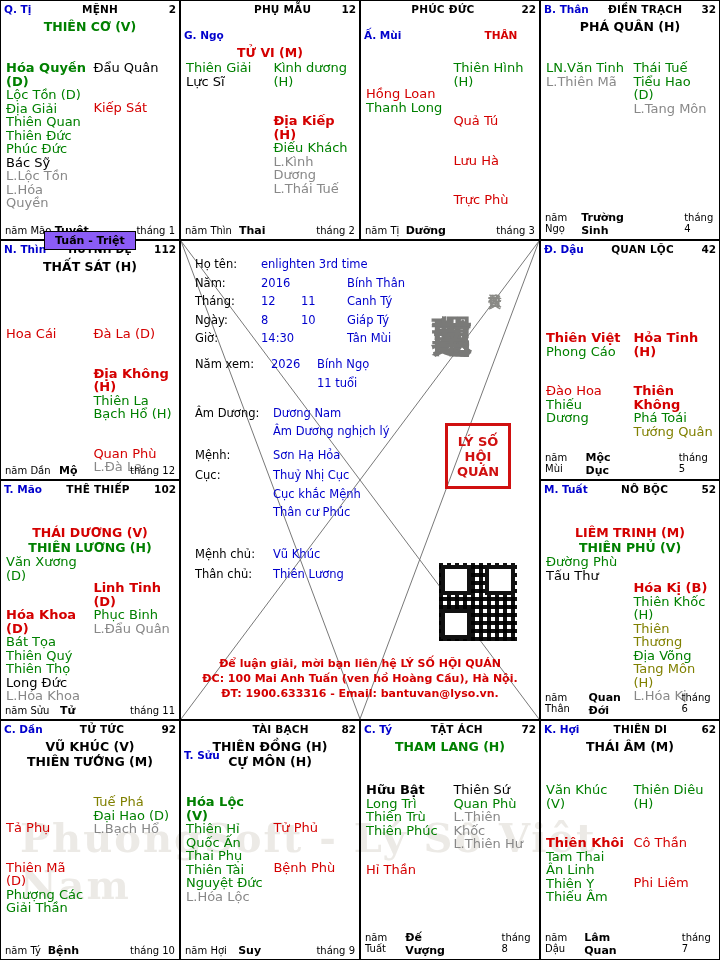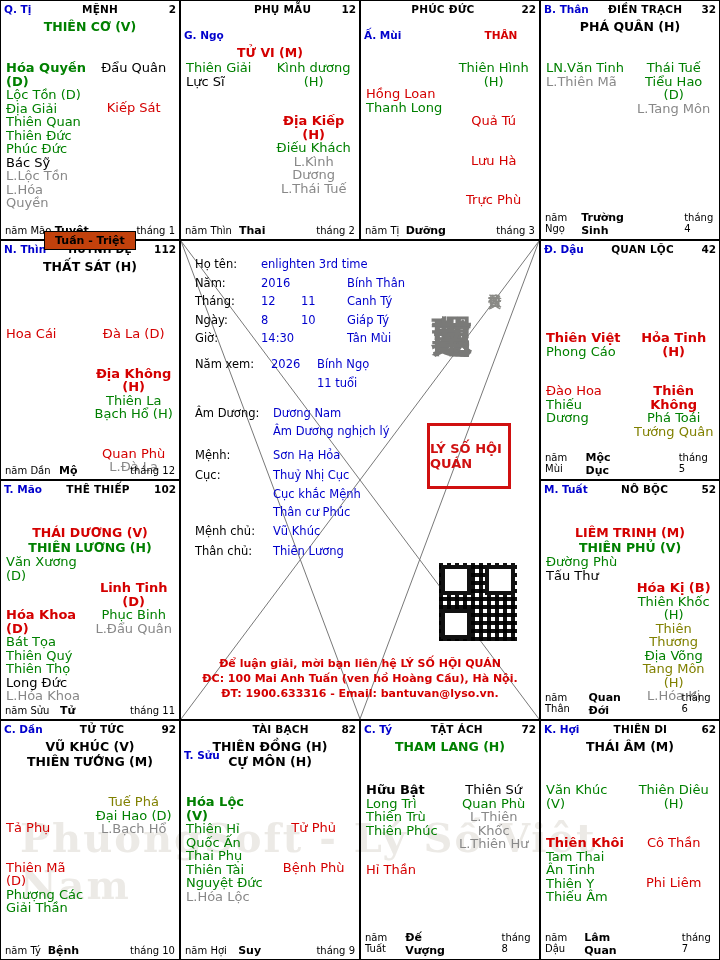--- a/index.html
+++ b/index.html
@@ -36,21 +36,21 @@
   .hdr .mid{flex:1;text-align:center;}
   .stars-main{
     position:absolute;top:18px;left:0;right:0;text-align:center;
     font-weight:bold;font-size:12.5px;line-height:15px;
   }
   .cols{
     position:absolute;top:60px;left:5px;right:5px;
     display:flex;justify-content:space-between;
   }
   .col{width:48%;line-height:13.5px;font-size:13px;}
-  .col.right{text-align:center;}
+  .col.right{text-align:left;}
   .ftr{
     position:absolute;bottom:2px;left:4px;right:4px;
     display:flex;justify-content:space-between;align-items:baseline;
     font-size:10px;
   }
   .ftr .yr{color:#000;}
   .ftr .st{font-weight:bold;font-size:11px;}
   .ftr .mo{color:#000;margin-left:44px;}
   .g{color:#008000;}
   .r{color:#d40000;margin-top:26px;}
@@ -72,24 +72,24 @@
   .info .v1{width:40px;}
   .info .v2{width:46px;}
   .info .v3{}
   .name-row{margin-bottom:6px;}
   .seal{
     position:absolute;right:12px;top:8px;width:120px;text-align:center;
     color:#7a7a78;font-size:40px;line-height:42px;font-family:"DejaVu Serif",serif;font-weight:bold;
   }
   .seal-small{font-size:13px;line-height:15px;color:#8a8a86;}
   .stamp{
-    position:absolute;right:28px;top:182px;width:84px;height:66px;
+    position:absolute;right:28px;top:182px;width:66px;height:66px;
     border:3px solid #d01010;box-sizing:border-box;
     color:#d01010;font-size:13px;font-weight:bold;
-    display:flex;align-items:center;justify-content:center;text-align:left;
+    display:flex;align-items:center;justify-content:center;text-align:center;
     line-height:15px;
   }
   .qr{
     position:absolute;right:22px;bottom:78px;width:78px;height:78px;
     background:
       repeating-linear-gradient(90deg,#111 0 4px,#fff 4px 8px),
       repeating-linear-gradient(0deg,#111 0 4px,#fff 4px 8px);
     background-blend-mode:multiply;
   }
   .qr:before,.qr:after{
@@ -97,21 +97,21 @@
   }
   .qr:before{left:2px;top:2px;}
   .qr:after{right:2px;top:2px;}
   .qr-b{position:absolute;left:2px;bottom:2px;width:22px;height:22px;border:4px solid #111;background:#fff;}
   .notice{
     position:absolute;left:10px;right:10px;bottom:18px;text-align:center;
     color:#d40000;font-size:11px;line-height:15px;font-weight:bold;
   }
   .tuan-triet{
     position:absolute;left:44px;top:231px;
-    background:#c2410c;border:1px solid #000;
+    background:#8b5cf6;border:1px solid #000;
     padding:2px 10px;font-size:11px;font-weight:bold;
     z-index:20;
   }
   .watermark{
     position:absolute;left:20px;bottom:52px;width:680px;
     font-size:40px;color:#eceae6;font-weight:bold;letter-spacing:2px;
     z-index:0;pointer-events:none;
     font-family:"DejaVu Serif",serif;
   }
 </style>
@@ -459,21 +459,21 @@
       <span class="num">62</span>
     </div>
     <div class="stars-main">
       <div class="k">THÁI ÂM (M)</div>
     </div>
     <div class="cols" style="top:62px">
       <div class="col left">
         <div class="g">Văn Khúc (V)</div>
         <div class="r bold">Thiên Khôi</div>
         <div class="g">Tam Thai</div>
-        <div class="g">Ân Tinh</div>
+        <div class="g">Ân Linh</div>
         <div class="g">Thiên Y</div>
         <div class="g">Thiếu Âm</div>
       </div>
       <div class="col right">
         <div class="g">Thiên Diêu (H)</div>
         <div class="r">Cô Thần</div>
         <div class="r">Phi Liêm</div>
       </div>
     </div>
     <div class="ftr">
@@ -557,21 +557,21 @@
       <span>Thuỷ Nhị Cục</span>
     </div>
     <div class="row">
       <span class="lbl" style="width:78px"></span>
       <span>Cục khắc Mệnh</span>
     </div>
     <div class="row">
       <span class="lbl" style="width:78px"></span>
       <span>Thân cư Phúc</span>
     </div>
-    <div class="row" style="margin-top:4px">
+    <div class="row" style="margin-top:28px">
       <span class="lbl" style="width:78px">Mệnh chủ:</span>
       <span>Vũ Khúc</span>
     </div>
     <div class="row" style="margin-top:6px">
       <span class="lbl" style="width:78px">Thân chủ:</span>
       <span>Thiên Lương</span>
     </div>
   </div>
 
   <div class="notice">

